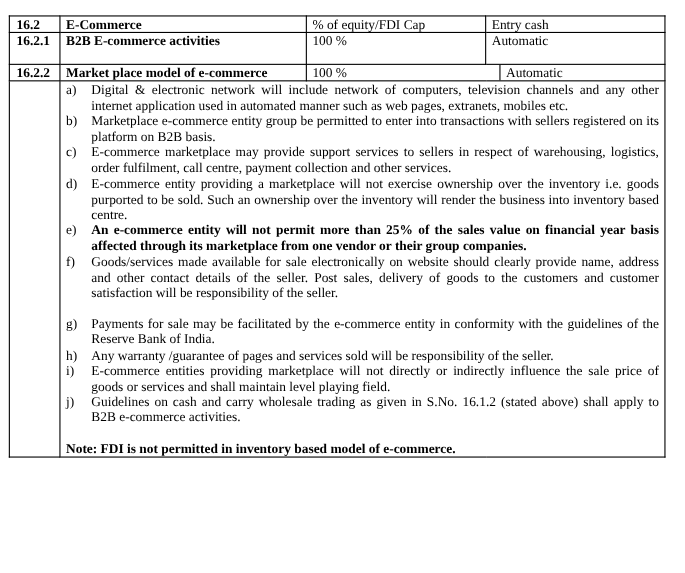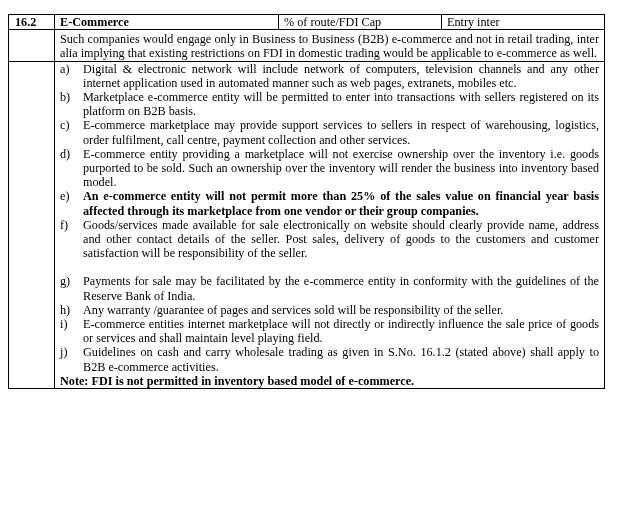--- a/index.html
+++ b/index.html
@@ -43,88 +43,100 @@
       position: relative;
       padding-left: 23px;
       text-align: justify;
     }
     .list li .marker {
       position: absolute;
       left: 0;
       top: 0;
     }
     .gap-after { margin-bottom: 14px; }
-    .note { font-weight: bold; }
+    .note { font-weight: bold; margin-top: 14px; }
   </style>
 </head>
 <body>
 
 <table class="doc-table">
   <colgroup>
     <col class="col-num">
     <col style="width:224px">
     <col style="width:163px">
     <col style="width:163px">
   </colgroup>
 
   <tbody>
       <tr>
     <td class="num">16.2</td>
     <td class="bold">E-Commerce</td>
-    <td>% of route/FDI Cap</td>
-    <td>Entry inter</td>
+    <td>% of equity/FDI Cap</td>
+    <td>Entry cash</td>
+  </tr>
+
+  <tr style="height:29px">
+    <td class="num">16.2.1</td>
+    <td class="bold">B2B E-commerce activities</td>
+    <td>100 %</td>
+    <td>Automatic</td>
   </tr>
 
 
   <tr>
-    <td></td>
-    <td colspan="3" class="just" style="padding-top:2px">Such companies would engage only in Business to Business (B2B) e-commerce and not in retail trading, inter alia implying that existing restrictions on FDI in domestic trading would be applicable to e-commerce as well.</td>
+    <td class="num">16.2.2</td>
+    <td class="bold">Market place model of e-commerce</td>
+    <td colspan="2" style="padding:0">
+      <div style="display:flex">
+        <div style="width:176px;padding:0 5px;border-right:1px solid #000;box-sizing:border-box">100 %</div>
+        <div style="padding:0 5px">Automatic</div>
+      </div>
+    </td>
   </tr>
-
 
 
   <tr>
     <td></td>
     <td colspan="3">
       <ul class="list">
         <li>
           <span class="marker">a)</span>
           <span>Digital &amp; electronic network will include network of computers, television channels and any other internet application used in automated manner such as web pages, extranets, mobiles etc.</span>
         </li>
         <li>
           <span class="marker">b)</span>
-          <span>Marketplace e-commerce entity will be permitted to enter into transactions with sellers registered on its platform on B2B basis.</span>
+          <span>Marketplace e-commerce entity group be permitted to enter into transactions with sellers registered on its platform on B2B basis.</span>
         </li>
         <li>
           <span class="marker">c)</span>
           <span>E-commerce marketplace may provide support services to sellers in respect of warehousing, logistics, order fulfilment, call centre, payment collection and other services.</span>
         </li>
         <li>
           <span class="marker">d)</span>
-          <span>E-commerce entity providing a marketplace will not exercise ownership over the inventory i.e. goods purported to be sold. Such an ownership over the inventory will render the business into inventory based model.</span>
+          <span>E-commerce entity providing a marketplace will not exercise ownership over the inventory i.e. goods purported to be sold. Such an ownership over the inventory will render the business into inventory based centre.</span>
         </li>
         <li class="bold">
           <span class="marker" style="font-weight:normal">e)</span>
           <span>An e-commerce entity will not permit more than 25% of the sales value on financial year basis affected through its marketplace from one vendor or their group companies.</span>
         </li>
         <li class="gap-after">
           <span class="marker">f)</span>
           <span>Goods/services made available for sale electronically on website should clearly provide name, address and other contact details of the seller. Post sales, delivery of goods to the customers and customer satisfaction will be responsibility of the seller.</span>
         </li>
         <li>
           <span class="marker">g)</span>
           <span>Payments for sale may be facilitated by the e-commerce entity in conformity with the guidelines of the Reserve Bank of India.</span>
         </li>
         <li>
           <span class="marker">h)</span>
           <span>Any warranty /guarantee of pages and services sold will be responsibility of the seller.</span>
         </li>
         <li>
           <span class="marker">i)</span>
-          <span>E-commerce entities internet marketplace will not directly or indirectly influence the sale price of goods or services and shall maintain level playing field.</span>
+          <span>E-commerce entities providing marketplace will not directly or indirectly influence the sale price of goods or services and shall maintain level playing field.</span>
         </li>
         <li>
           <span class="marker">j)</span>
           <span>Guidelines on cash and carry wholesale trading as given in S.No. 16.1.2 (stated above) shall apply to B2B e-commerce activities.</span>
         </li>
       </ul>
       <div class="note">Note: FDI is not permitted in inventory based model of e-commerce.</div>
     </td>
   </tr>
 

